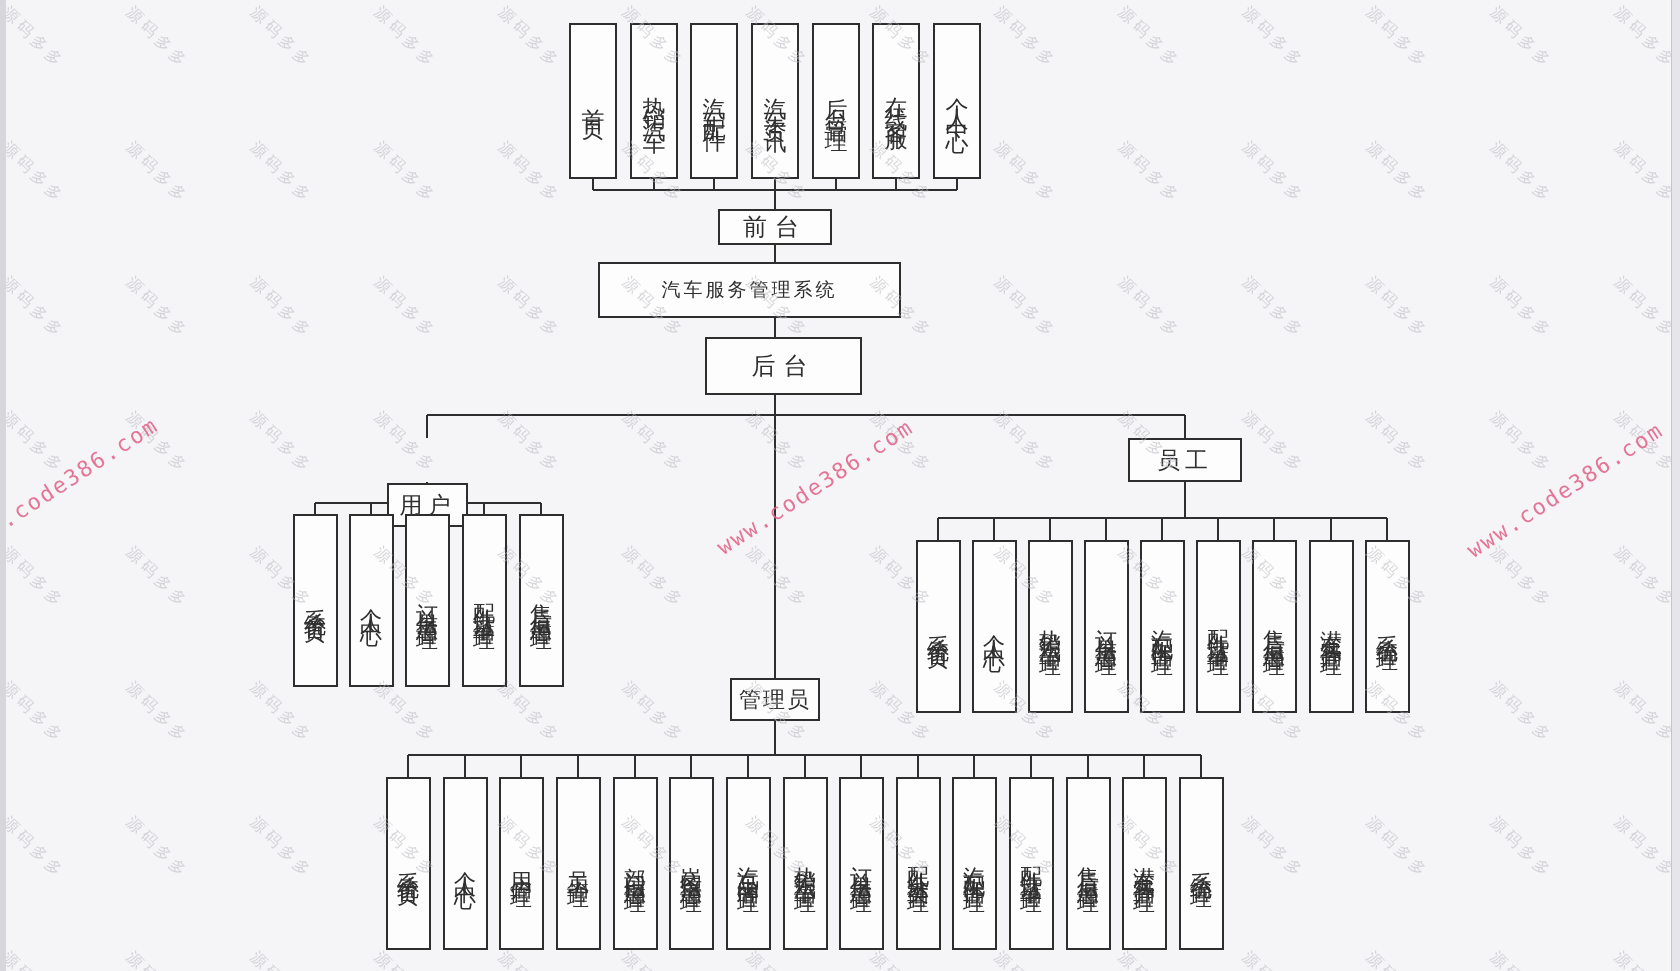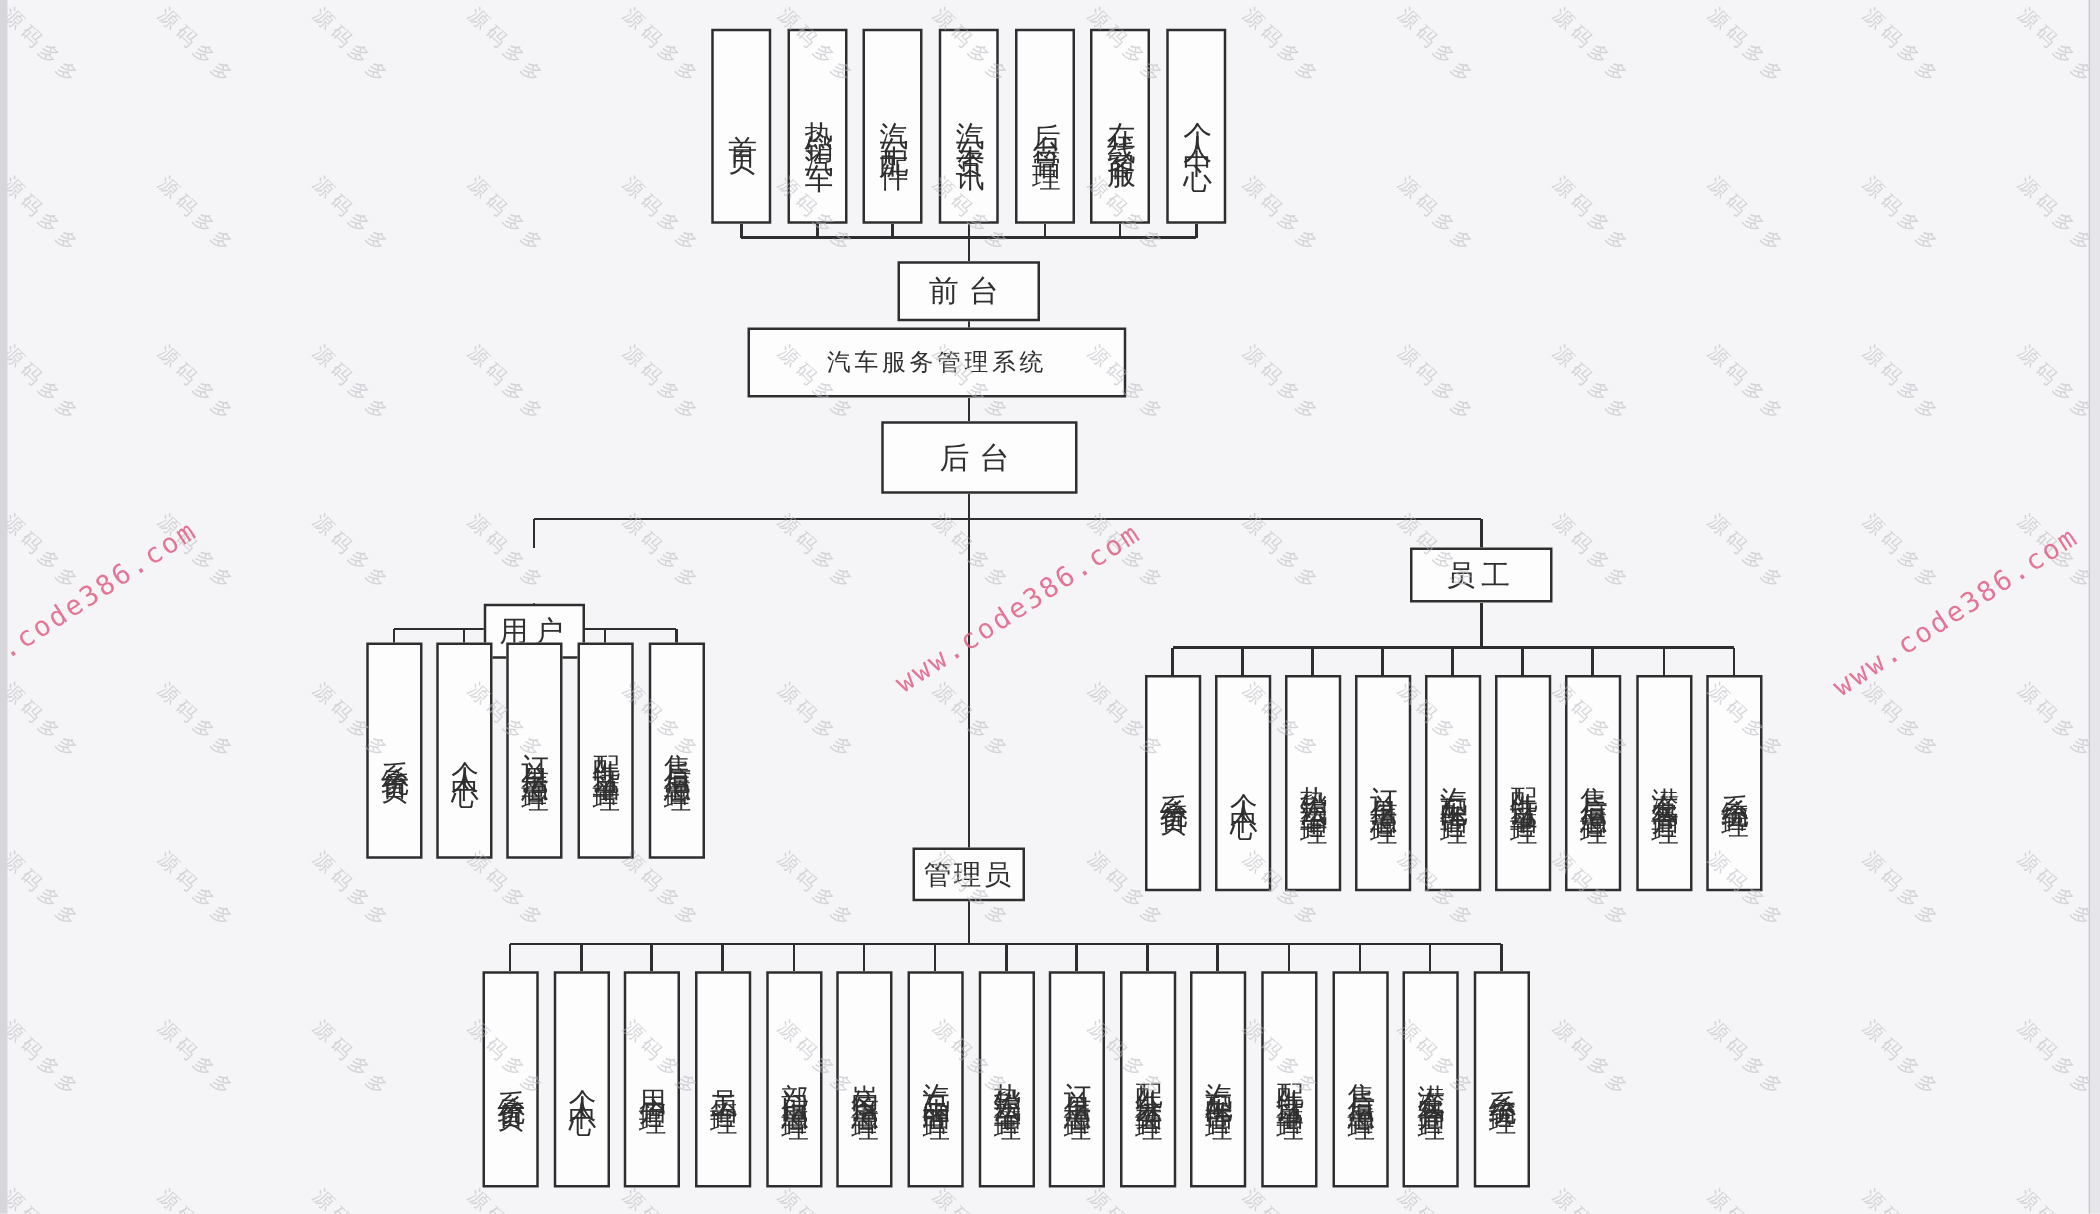--- a/index.html
+++ b/index.html
@@ -97,21 +97,21 @@
       <line x1="861" y1="755" x2="861" y2="777" stroke="#2e2e2e" stroke-width="2" shape-rendering="crispEdges"></line>
       <line x1="918" y1="755" x2="918" y2="777" stroke="#2e2e2e" stroke-width="2" shape-rendering="crispEdges"></line>
       <line x1="974" y1="755" x2="974" y2="777" stroke="#2e2e2e" stroke-width="2" shape-rendering="crispEdges"></line>
       <line x1="1031" y1="755" x2="1031" y2="777" stroke="#2e2e2e" stroke-width="2" shape-rendering="crispEdges"></line>
       <line x1="1088" y1="755" x2="1088" y2="777" stroke="#2e2e2e" stroke-width="2" shape-rendering="crispEdges"></line>
       <line x1="1144" y1="755" x2="1144" y2="777" stroke="#2e2e2e" stroke-width="2" shape-rendering="crispEdges"></line>
       <line x1="1201" y1="755" x2="1201" y2="777" stroke="#2e2e2e" stroke-width="2" shape-rendering="crispEdges"></line>
     </svg>
 
   <div id="boxes">
-    <div class="hbox" style="left:718px;top:209px;width:114px;height:48px;">前台</div>
+    <div class="hbox" style="left:718px;top:209px;width:114px;height:36px;">前台</div>
 
     <div class="hbox" style="left:598px;top:262px;width:303px;height:56px;font-size:19px;letter-spacing:3px;text-align:right;">汽车服务管理系统</div>
 
     <div class="hbox" style="left:705px;top:337px;width:157px;height:58px;">后台</div>
 
     <div class="hbox" style="left:387px;top:438px;width:81px;height:44px;font-size:23px;letter-spacing:5px;margin-top:45px;">用户</div>
 
     <div class="hbox" style="left:1128px;top:438px;width:114px;height:44px;font-size:23px;letter-spacing:5px;">员工</div>
 
     <div class="hbox" style="left:730px;top:678px;width:90px;height:43px;font-size:22px;letter-spacing:2px;">管理员</div>

